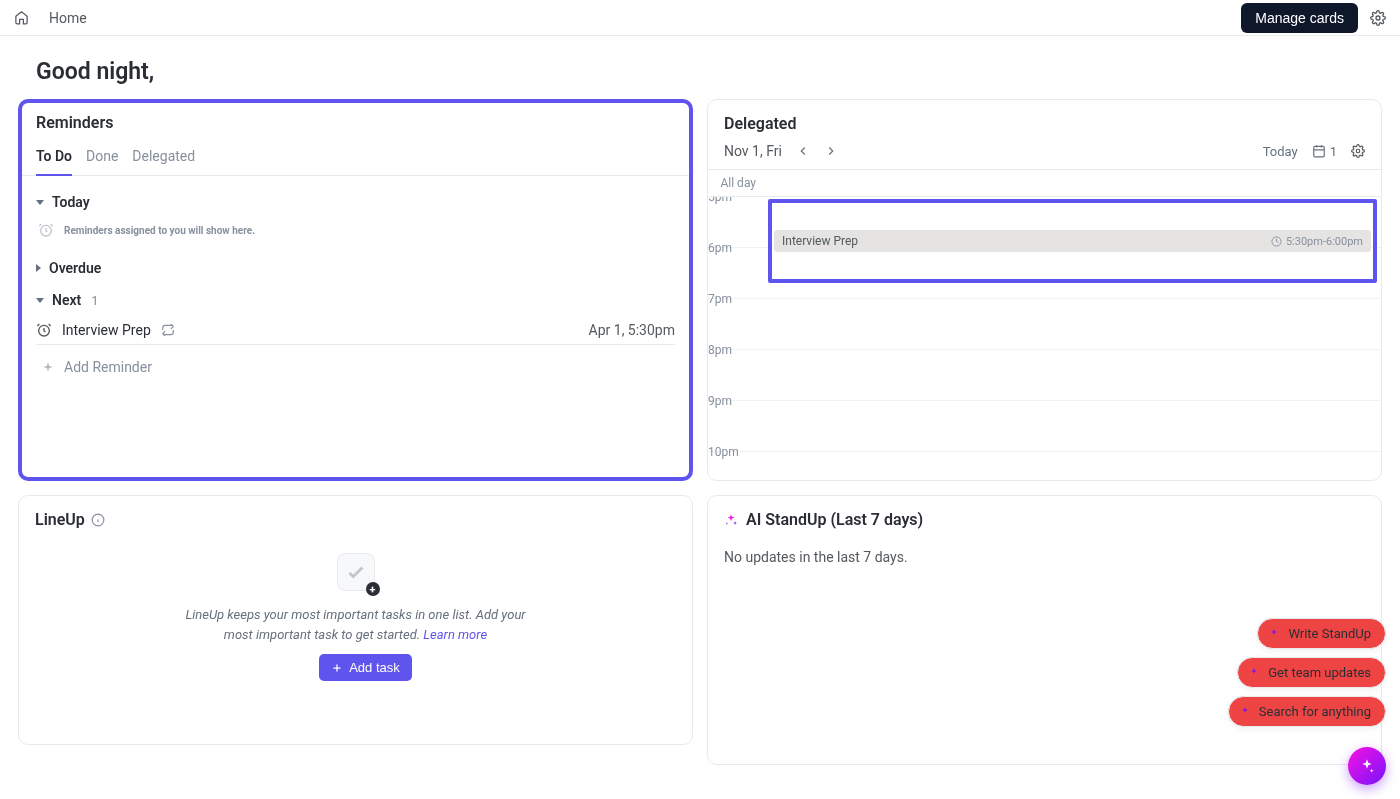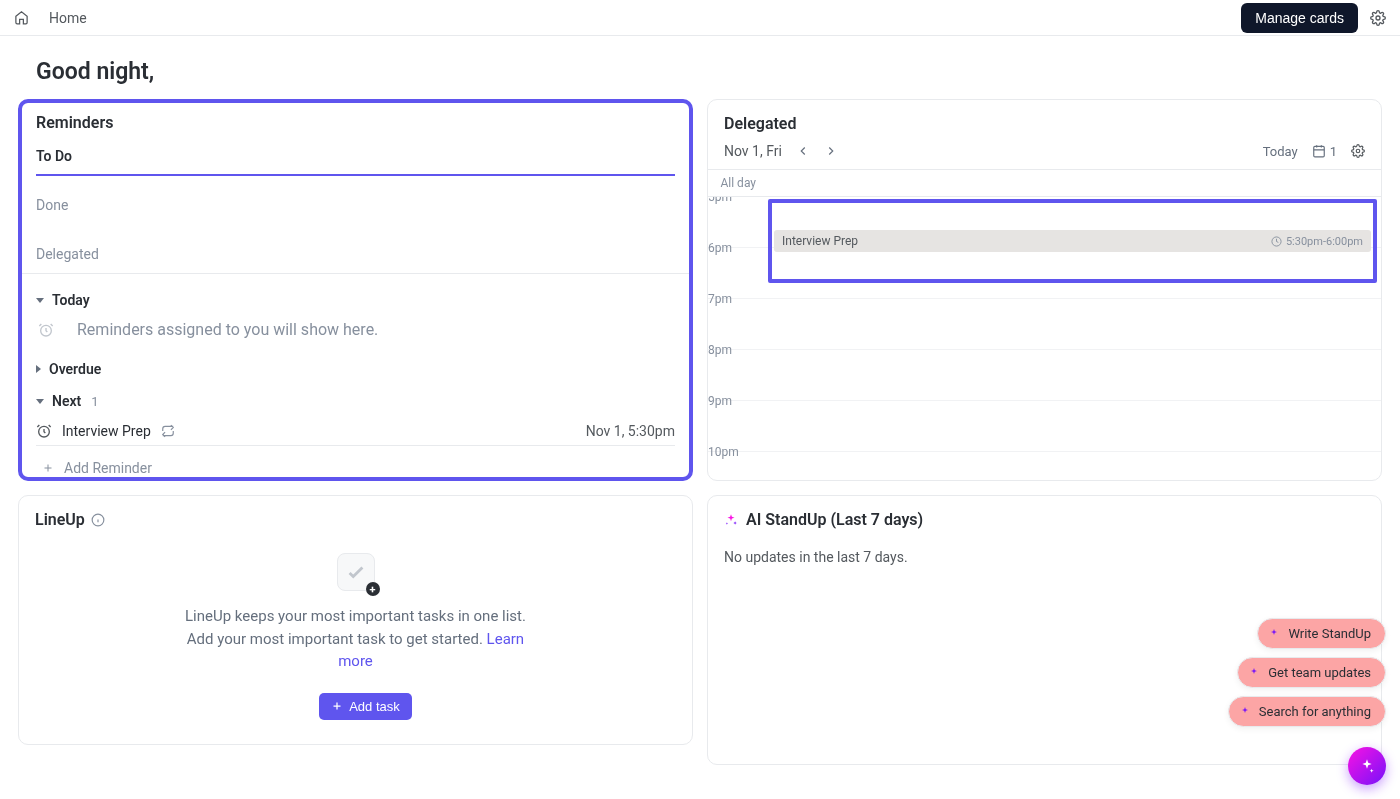--- a/index.html
+++ b/index.html
@@ -62,42 +62,41 @@
   }
 
   
   .reminders { border: 4px solid #5f55ee; height: 382px; }
   .reminders .card-title { padding: 10px 14px 8px 14px; }
   .tabs {
     display: flex;
     gap: 14px;
     padding: 0 14px;
     border-bottom: 1px solid #e8eaed;
-    flex-direction: column;
   }
   .tab {
     padding: 8px 0 10px 0;
     font-size: 14px;
     color: #87909e;
     cursor: pointer;
     border-bottom: 2px solid transparent;
     margin-bottom: -1px;
   }
   .tab.active { color: #2a2e34; font-weight: 600; border-bottom-color: #5f55ee; }
   .rem-body { padding: 10px 14px; }
   .section-row {
     display: flex; align-items: center; gap: 8px;
     padding: 8px 0;
   }
   .caret { width: 0; height: 0; display: inline-block; }
   .caret.down { border-left: 4px solid transparent; border-right: 4px solid transparent; border-top: 5px solid #656f7d; }
   .caret.right { border-top: 4px solid transparent; border-bottom: 4px solid transparent; border-left: 5px solid #656f7d; }
   .section-label { font-weight: 600; font-size: 14px; }
   .count-badge { color: #87909e; font-size: 13px; margin-left: 2px; }
-  .empty-text { color: #87909e; font-size: 16px; display: flex; align-items: center; gap: 23px; padding: 4px 0 14px 2px; }
+  .empty-text { color: #87909e; font-size: 10px; display: flex; align-items: center; gap: 10px; padding: 4px 0 14px 2px; font-weight: bold; }
   .alarm-icon { width: 16px; height: 16px; color: #c1c6cd; }
   .reminder-item {
     display: flex; align-items: center; justify-content: space-between;
     padding: 6px 0; border-bottom: 1px solid #e8eaed; margin-bottom: 4px;
   }
   .reminder-item .left { display: flex; align-items: center; gap: 10px; }
   .alarm-dark { color: #54595e; }
   .recurring-icon { width: 14px; height: 14px; color: #87909e; }
   .reminder-date { color: #54595e; font-size: 14px; }
   .add-reminder {
@@ -165,21 +164,21 @@
     position: relative; margin-bottom: 14px;
   }
   .check-svg { width: 22px; height: 22px; color: #c1c6cd; stroke-width: 3; }
   .add-plus-circle {
     position: absolute; bottom: -6px; right: -6px;
     width: 14px; height: 14px; border-radius: 50%;
     background: #2a2e34; color: #fff;
     display: flex; align-items: center; justify-content: center;
     font-size: 11px; font-weight: bold;
   }
-  .lineup-text { color: #656f7d; font-size: 15px; line-height: 1.5; max-width: 360px; margin: 0 auto 20px auto; }
+  .lineup-text { color: #656f7d; font-size: 13px; line-height: 1.5; max-width: 360px; margin: 0 auto 10px auto; font-style: italic; }
   .learn-link { color: #5f55ee; cursor: pointer; }
   .add-task-btn {
     background: #5f55ee; color: #fff; border: none;
     padding: 6px 12px; border-radius: 5px; font-size: 13px;
     display: inline-flex; align-items: center; gap: 6px; cursor: pointer; margin-left: 20px;
   }
 
   
   .standup { height: 270px; }
   .standup .card-title { display: flex; align-items: center; gap: 8px; }
@@ -188,21 +187,21 @@
 
   
   .float-pills {
     position: absolute;
     right: 14px;
     bottom: 72px;
     display: flex; flex-direction: column; gap: 8px;
     align-items: flex-end;
   }
   .pill {
-    background: #fca5a5;
+    background: #ef4444;
     border: 1px solid #e8eaed;
     border-radius: 18px;
     box-shadow: 0 2px 6px rgba(0,0,0,0.06);
     padding: 7px 14px 7px 10px;
     font-size: 13px;
     display: flex; align-items: center; gap: 8px;
     cursor: pointer;
     color: #2a2e34;
   }
   .pill-icon { width: 12px; height: 12px; }
@@ -276,21 +275,21 @@
         <div class="left">
           <svg class="alarm-icon alarm-dark" viewBox="0 0 24 24" fill="none" stroke="currentColor" stroke-width="2">
               <circle cx="12" cy="13" r="8"></circle>
               <path d="M12 9v4l2 2M5 3L2 6M22 6l-3-3"></path>
             </svg>
           <span>Interview Prep</span>
           <svg class="recurring-icon" viewBox="0 0 24 24" fill="none" stroke="currentColor" stroke-width="2">
               <path d="M17 2l4 4-4 4M3 12V8a4 4 0 0 1 4-4h14M7 22l-4-4 4-4M21 12v4a4 4 0 0 1-4 4H3"></path>
             </svg>
         </div>
-        <div class="reminder-date">Nov 1, 5:30pm</div>
+        <div class="reminder-date">Apr 1, 5:30pm</div>
       </div>
 
       <div class="add-reminder">
         <svg class="plus-icon" viewBox="0 0 24 24" fill="none" stroke="currentColor" stroke-width="2">
             <path d="M12 5v14M5 12h14"></path>
           </svg>
         <span>Add Reminder</span>
       </div>
     </div>
   </div>

